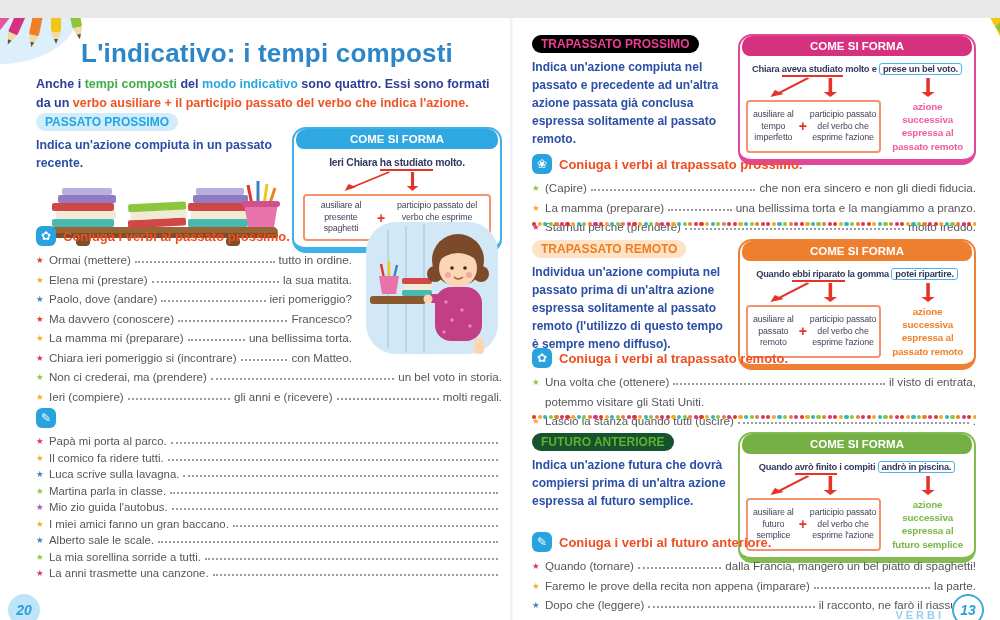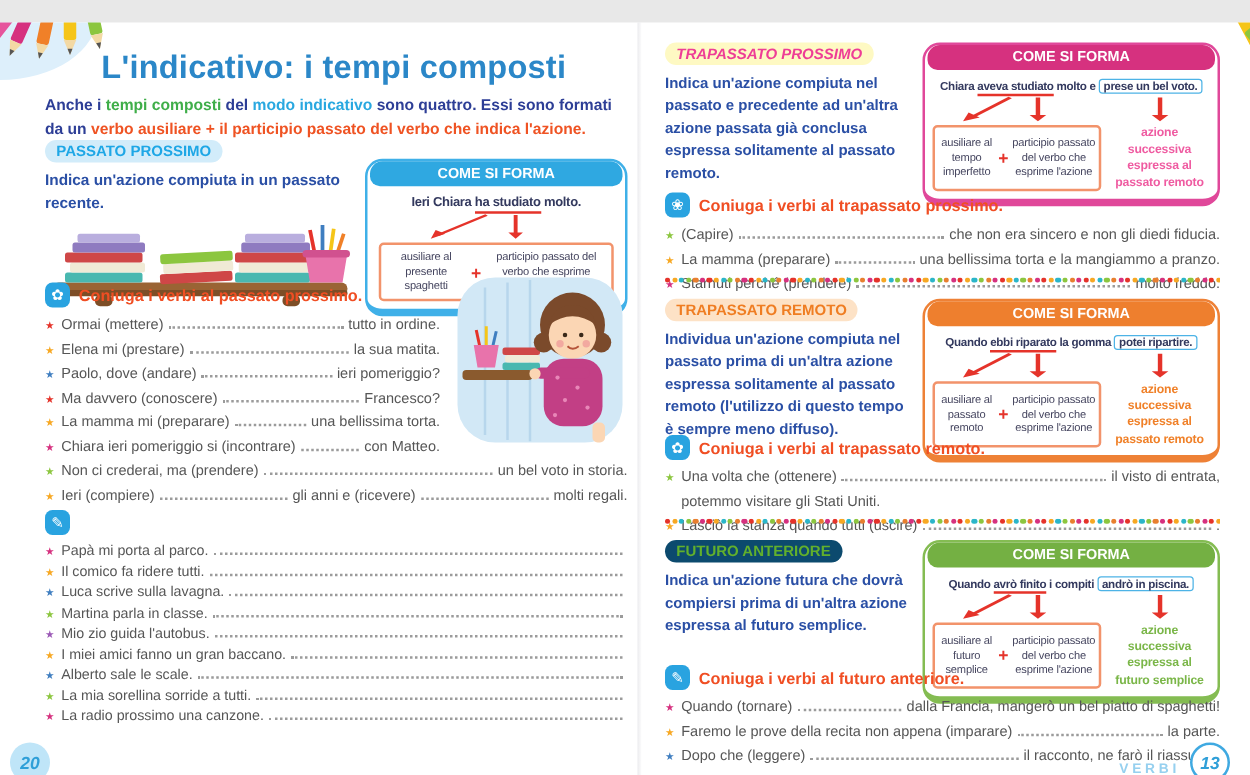--- a/index.html
+++ b/index.html
@@ -15,23 +15,23 @@
   .lp{position:absolute;left:0;top:0;width:512px;height:620px;}
   .rp{position:absolute;left:512px;top:0;width:488px;height:620px;}
   .title{position:absolute;top:20px;left:30px;right:8px;margin:0;text-align:center;
          font-size:26px;font-weight:800;color:#2b87c8;letter-spacing:.2px;}
   .intro{position:absolute;top:57px;left:36px;right:10px;margin:0;
          font-size:12.5px;line-height:1.5;font-weight:600;color:#2d3e96;}
   .row1{position:absolute;top:94px;left:36px;right:10px;display:flex;gap:8px;align-items:flex-end;}
   .row1 .col{flex:1;min-width:0;}
   .pill{display:inline-block;font-weight:800;font-size:12px;padding:2px 9px;border-radius:10px;}
   .pill--blue{color:#1ea7e6;background:#d2ecfa;}
-  .pill--pink{color:#ee3d96;background:#fef9c3;font-style:italic;}
+  .pill--pink{color:#ee3d96;background:#000000;}
   .pill--orange{color:#ef7d22;background:#fde2c6;}
-  .pill--green{color:#62b02c;background:#0c4a6e;}
+  .pill--green{color:#62b02c;background:#14532d;}
   .desc{margin:5px 0 0;font-size:12.3px;font-weight:700;color:#2a4fa5;line-height:1.5;}
   
   .csf{background:#fff;border-radius:14px;border:2px solid #3fb0e8;border-bottom-width:6px;
        padding:0 6px 6px;box-sizing:border-box;}
   .csf-h{color:#fff;text-align:center;font-weight:800;font-size:11.5px;padding:4px 0;
          border-radius:10px 10px 8px 8px;margin:0 -4px;background:#2fa8e1;}
   .csf--blue{width:210px;flex:none;}
   .csf--pink{border-color:#e0489a;}  .csf--pink .csf-h{background:#d6317f;}
   .csf--orange{border-color:#ee8136;}.csf--orange .csf-h{background:#ee7f2e;}
   .csf--green{border-color:#84bc52;} .csf--green .csf-h{background:#74b043;}
@@ -325,21 +325,21 @@
             <span class="txt">Alberto sale le scale.</span>
             <span class="blank"></span>
           </div>
           <div class="ex-row">
             <span class="star" style="color: rgb(140, 198, 63);">★</span>
             <span class="txt">La mia sorellina sorride a tutti.</span>
             <span class="blank"></span>
           </div>
           <div class="ex-row">
             <span class="star" style="color: rgb(214, 49, 127);">★</span>
-            <span class="txt">La radio prossimo una canzone.</span>
+            <span class="txt">La anni trasmette una canzone.</span>
             <span class="blank"></span>
           </div>
         </div>
     </div>
 
     <div class="pgnum pg12">20</div>
   </section>
 
   <section class="rp">
 

